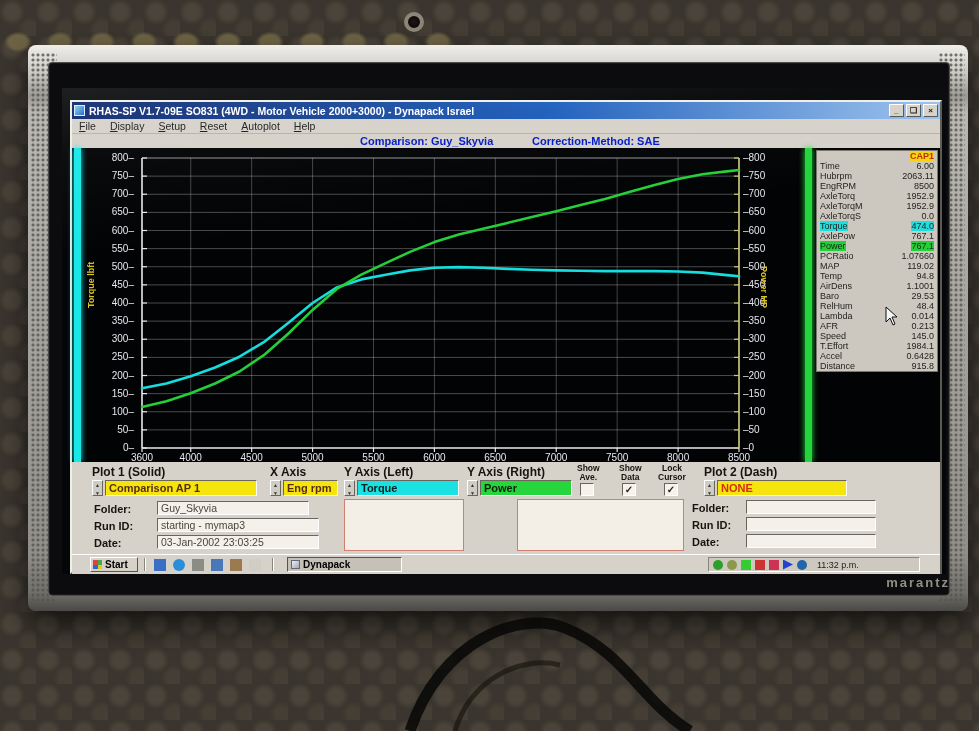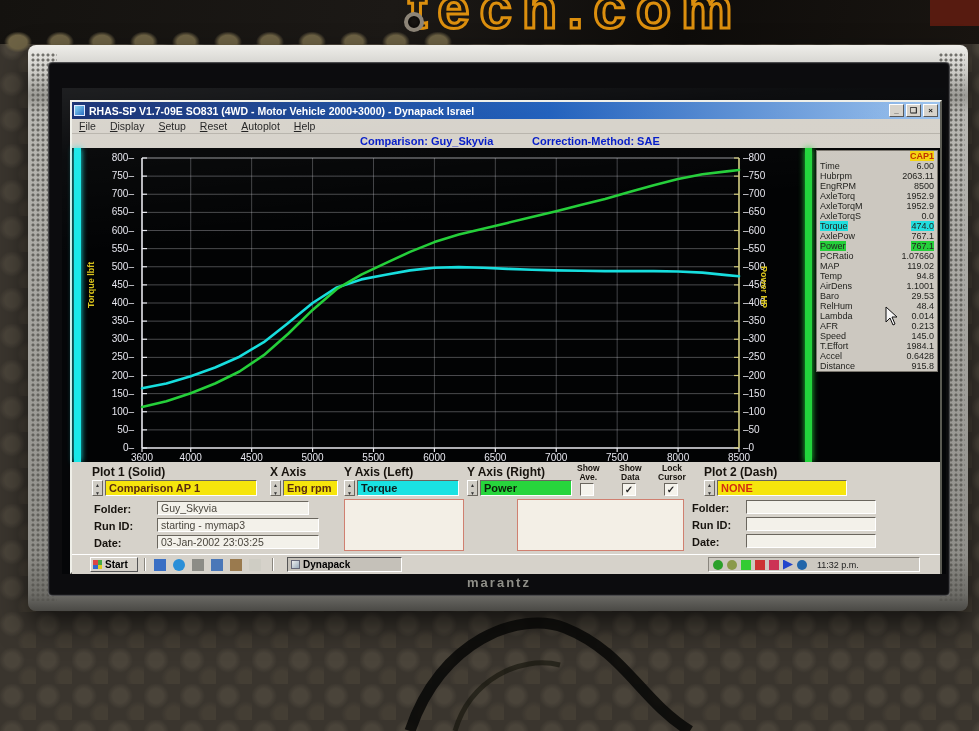--- a/index.html
+++ b/index.html
@@ -24,21 +24,21 @@
     background-size:42px 30px; background-color:rgba(0,0,0,0); }
   
   #monitor { position:absolute; left:28px; top:45px; width:940px; height:566px; border-radius:8px;
     background:linear-gradient(180deg,#efeeea 0%, #c9c8c3 5%, #9b9a95 9%, #b9b8b3 12%, #8f8e89 90%, #6e6d68 97%, #4a4945 100%);
     box-shadow:0 14px 30px rgba(0,0,0,0.65); }
   .grille { position:absolute; top:8px; width:26px; height:548px;
     background-image:radial-gradient(circle at 2px 2px, #55544f 1px, rgba(0,0,0,0) 2px); background-size:5px 5px; opacity:.8; }
   #grille-left { left:3px; } #grille-right { right:3px; }
   #bezel { position:absolute; left:48px; top:62px; width:902px; height:534px; background:#0c0c0e; border-radius:4px;
     box-shadow:0 0 2px #fff inset; }
-  #brand { position:absolute; left:0; right:0; bottom:6px; text-align:center; color:#8f8f88;
+  #brand { position:absolute; left:0; right:0; bottom:6px; text-align:right; color:#8f8f88;
     font-size:13px; font-weight:bold; letter-spacing:2px; }
   #screen { position:absolute; left:62px; top:88px; width:884px; height:486px; background:#050608; overflow:hidden; }
   #glare { position:absolute; left:62px; top:88px; width:884px; height:486px; pointer-events:none;
     background:linear-gradient(175deg, rgba(255,255,255,0.10) 0%, rgba(255,255,255,0.03) 12%, rgba(0,0,0,0) 30%); }
   
   #win { position:absolute; left:70px; top:100px; width:872px; height:474px; background:#d6d2ca;
     border:2px solid; border-color:#efefe8 #5a5a52 #5a5a52 #efefe8; }
   #titlebar { position:absolute; left:0; top:0; width:868px; height:17px;
     background:linear-gradient(90deg,#0a246a 0%, #1c5dbb 55%, #9cc3ee 100%);
     color:#fff; font-size:10.5px; font-weight:bold; display:flex; align-items:center; }
@@ -107,24 +107,20 @@
   
   #cursor { position:absolute; left:813px; top:158px; z-index:50; }
   
   #cable { position:absolute; left:0; top:0; pointer-events:none; }
 </style>
 </head>
 <body>
 
 <div id="photo">
 
-  <div id="banner">
-    <div id="banner-text">tech.com</div>
-    <div id="banner-red"></div>
-  </div>
   <div id="banner-grommet"></div>
   <div id="foam-ridge"></div>
 
   <div id="monitor">
     <div class="grille" id="grille-left"></div>
     <div class="grille" id="grille-right"></div>
   </div>
   <div id="bezel">
     <div id="brand">marantz</div>
   </div>

